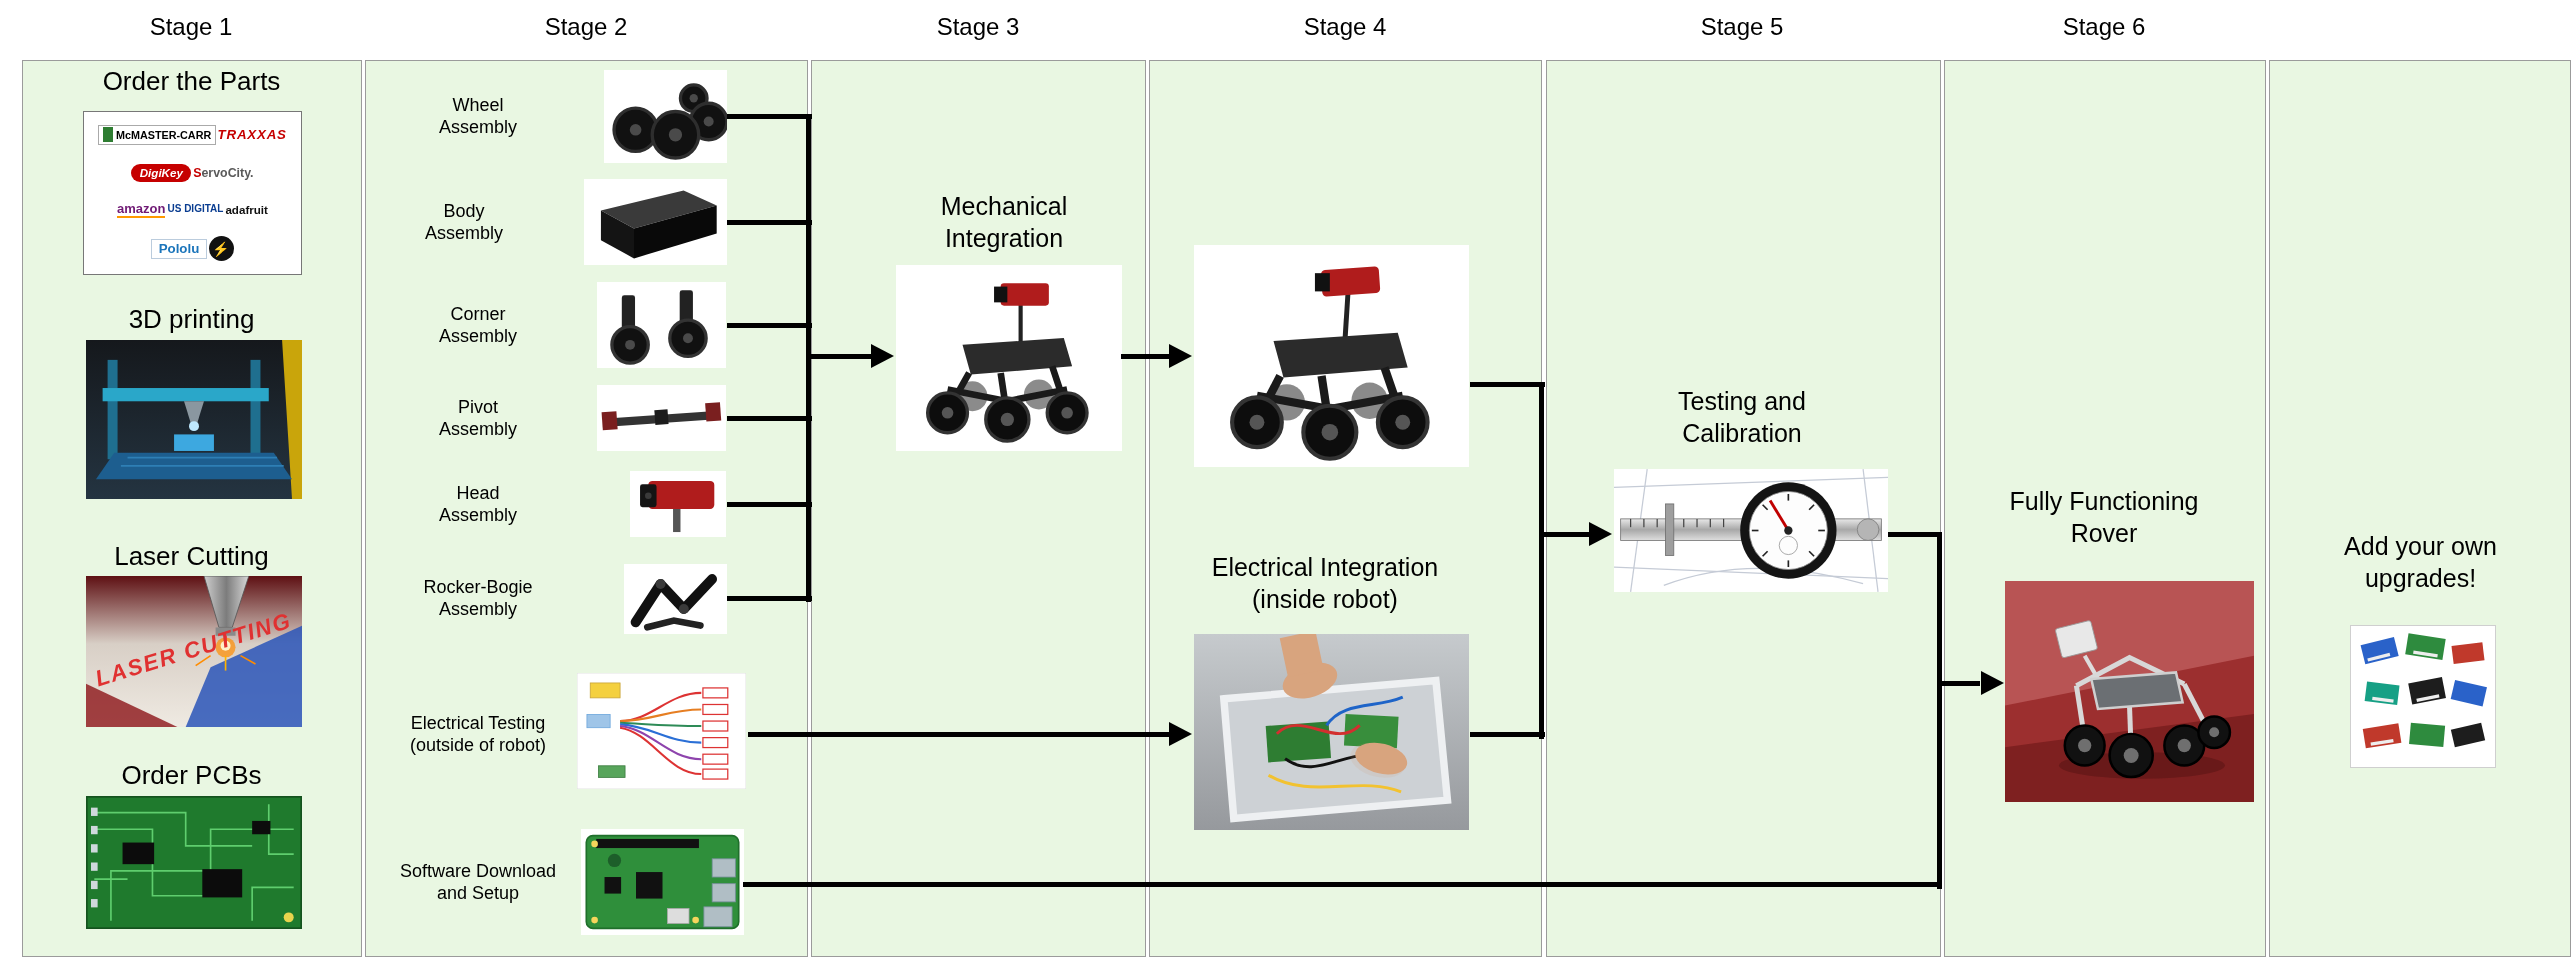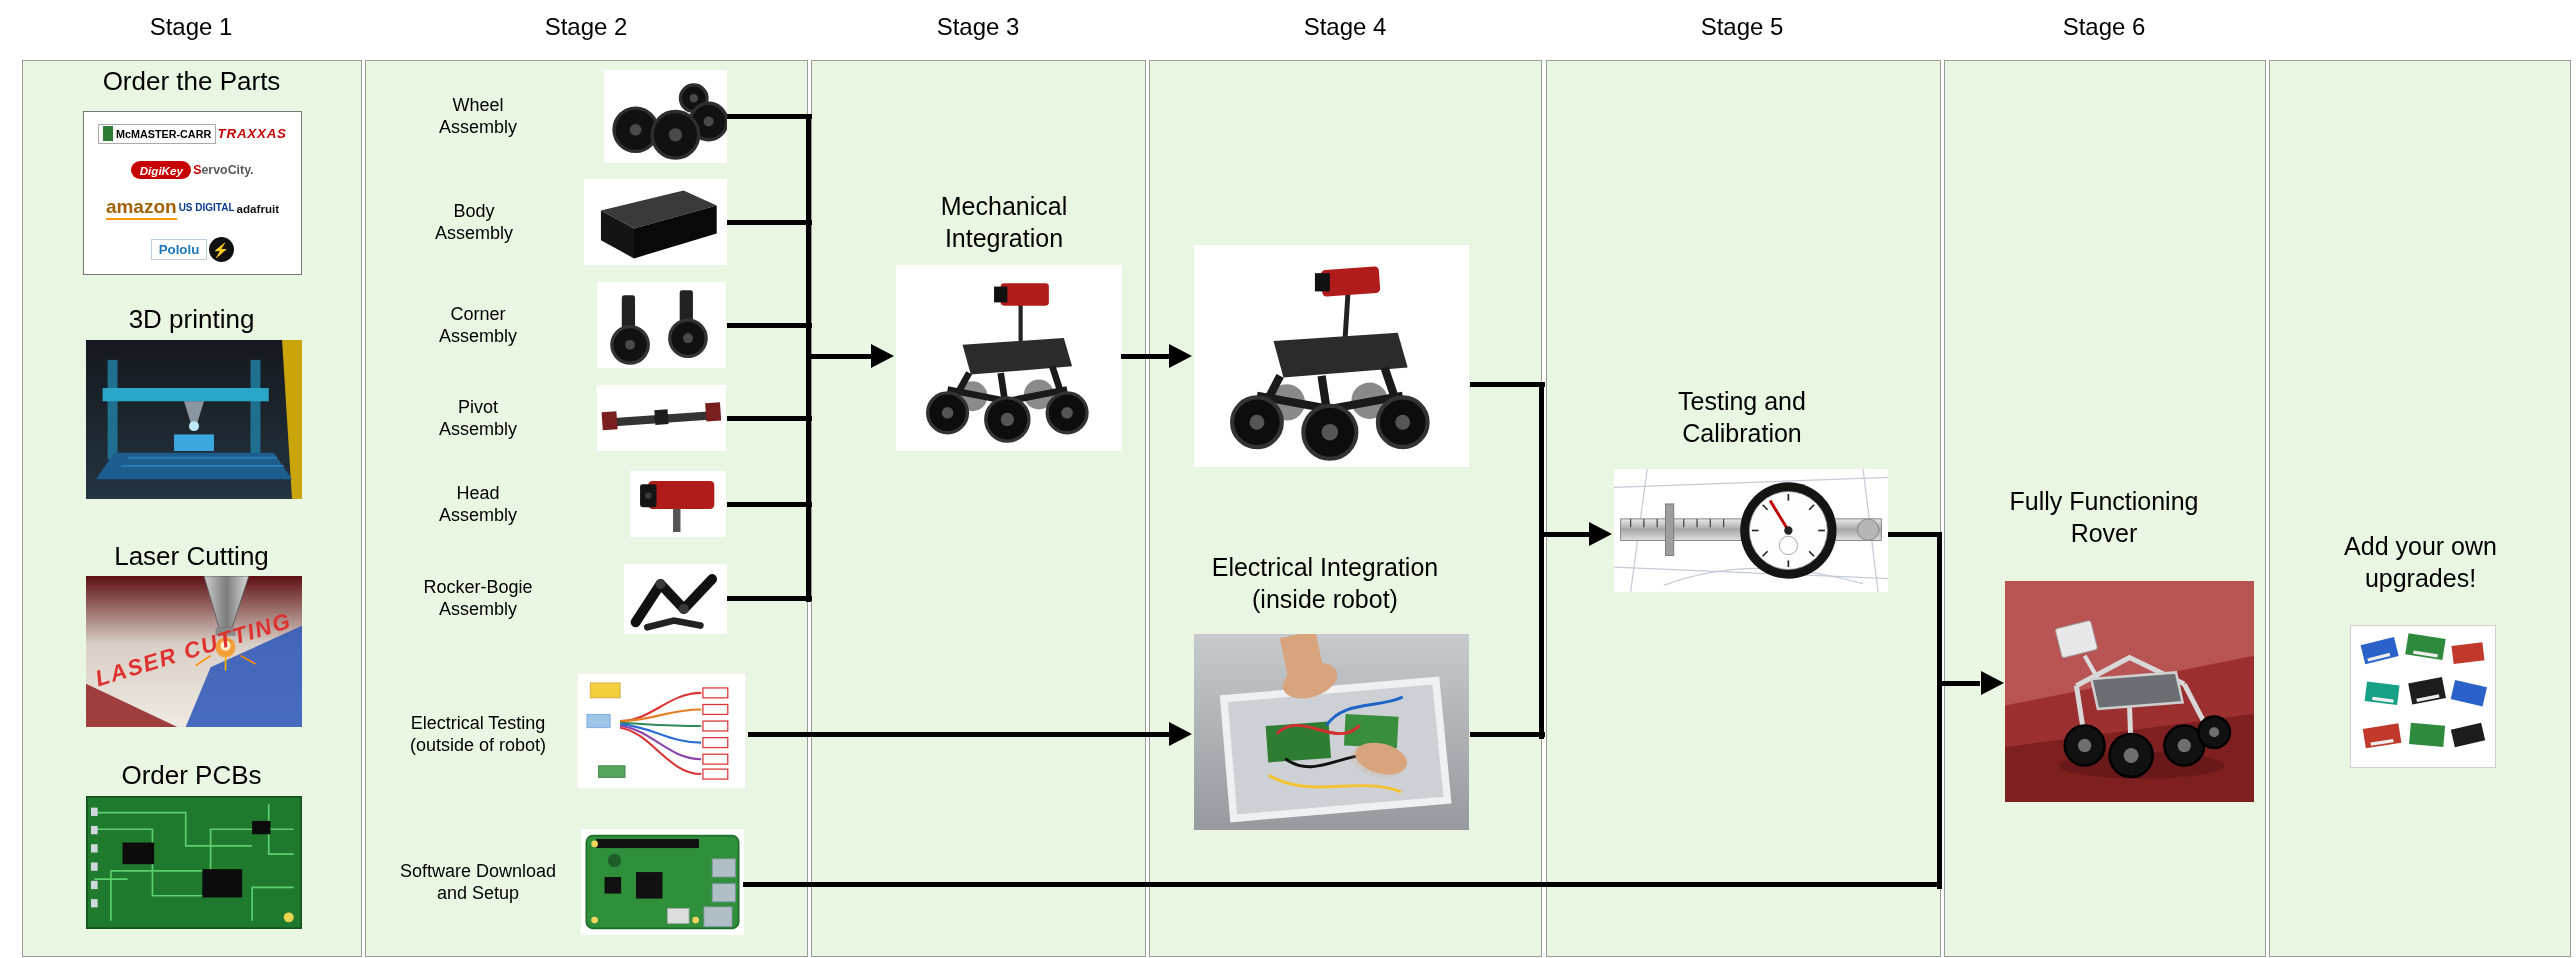--- a/index.html
+++ b/index.html
@@ -18,21 +18,21 @@
   
   .logos-box{position:absolute;left:83px;top:111px;width:219px;height:164px;background:#fff;border:1.7px solid #777;
              box-sizing:border-box;display:flex;flex-direction:column;justify-content:space-around;align-items:center;padding:3.3px 1.7px;}
   .logo-row{display:flex;justify-content:center;align-items:center;gap:2px;width:100%;}
   .logo-mcmaster{display:inline-flex;align-items:center;gap:3.3px;border:0.8px solid #aaa;padding:1.7px 3.3px;font-weight:bold;font-size:10.8px;}
   .logo-mcmaster::before{content:"";display:inline-block;width:10px;height:15px;background:#2e7d32;}
   .logo-traxxas{color:#c60000;font-weight:bold;font-style:italic;font-size:13.3px;letter-spacing:0.8px;}
   .logo-digikey{background:#c60000;color:#fff;font-weight:bold;font-style:italic;font-size:11.6px;padding:2.5px 8.3px;border-radius:10px;}
   .logo-servocity{color:#5a5a5a;font-weight:bold;font-size:12.4px;}
   .logo-servocity::first-letter{color:#c60000;}
-  .logo-amazon{color:#a16207;font-weight:bold;font-size:19px;border-bottom:2.5px solid #f90;}
+  .logo-amazon{color:#701a75;font-weight:bold;font-size:13px;border-bottom:2.5px solid #f90;}
   .logo-usdigital{color:#0a3d91;font-weight:bold;font-size:10px;line-height:10px;text-align:left;}
   .logo-adafruit{color:#111;font-weight:bold;font-size:11.6px;}
   .logo-pololu{color:#1b75bb;font-weight:bold;font-size:13.3px;border:0.8px solid #bcd;padding:1.7px 6.6px;}
   .logo-bolt{display:inline-flex;width:25px;height:25px;border-radius:50%;background:#111;color:#fff;
              align-items:center;justify-content:center;font-size:14px;}
   .laser-text{position:absolute;left:90px;top:637px;width:207px;text-align:center;transform:rotate(-17deg);
               color:#e03131;font-weight:bold;font-style:italic;font-size:22.4px;letter-spacing:1.7px;}
 </style>
 </head>
 <body>
@@ -153,21 +153,21 @@
           <rect x="6" y="124" width="8" height="10"></rect>
       </g>
       <circle cx="244" cy="146" r="6" fill="#e8d44d"></circle>
     </svg>
   </div>
 
   <div class="s2-label" style="left:362px;top:94px">
     <div>Wheel</div>
       <div>Assembly</div>
   </div>
-  <div class="s2-label" style="left:358px;top:200px">
+  <div class="s2-label" style="left:348px;top:200px">
     <div>Body</div>
       <div>Assembly</div>
   </div>
   <div class="s2-label" style="left:362px;top:303px">
     <div>Corner</div>
       <div>Assembly</div>
   </div>
   <div class="s2-label" style="left:362px;top:396px">
     <div>Pivot</div>
       <div>Assembly</div>

